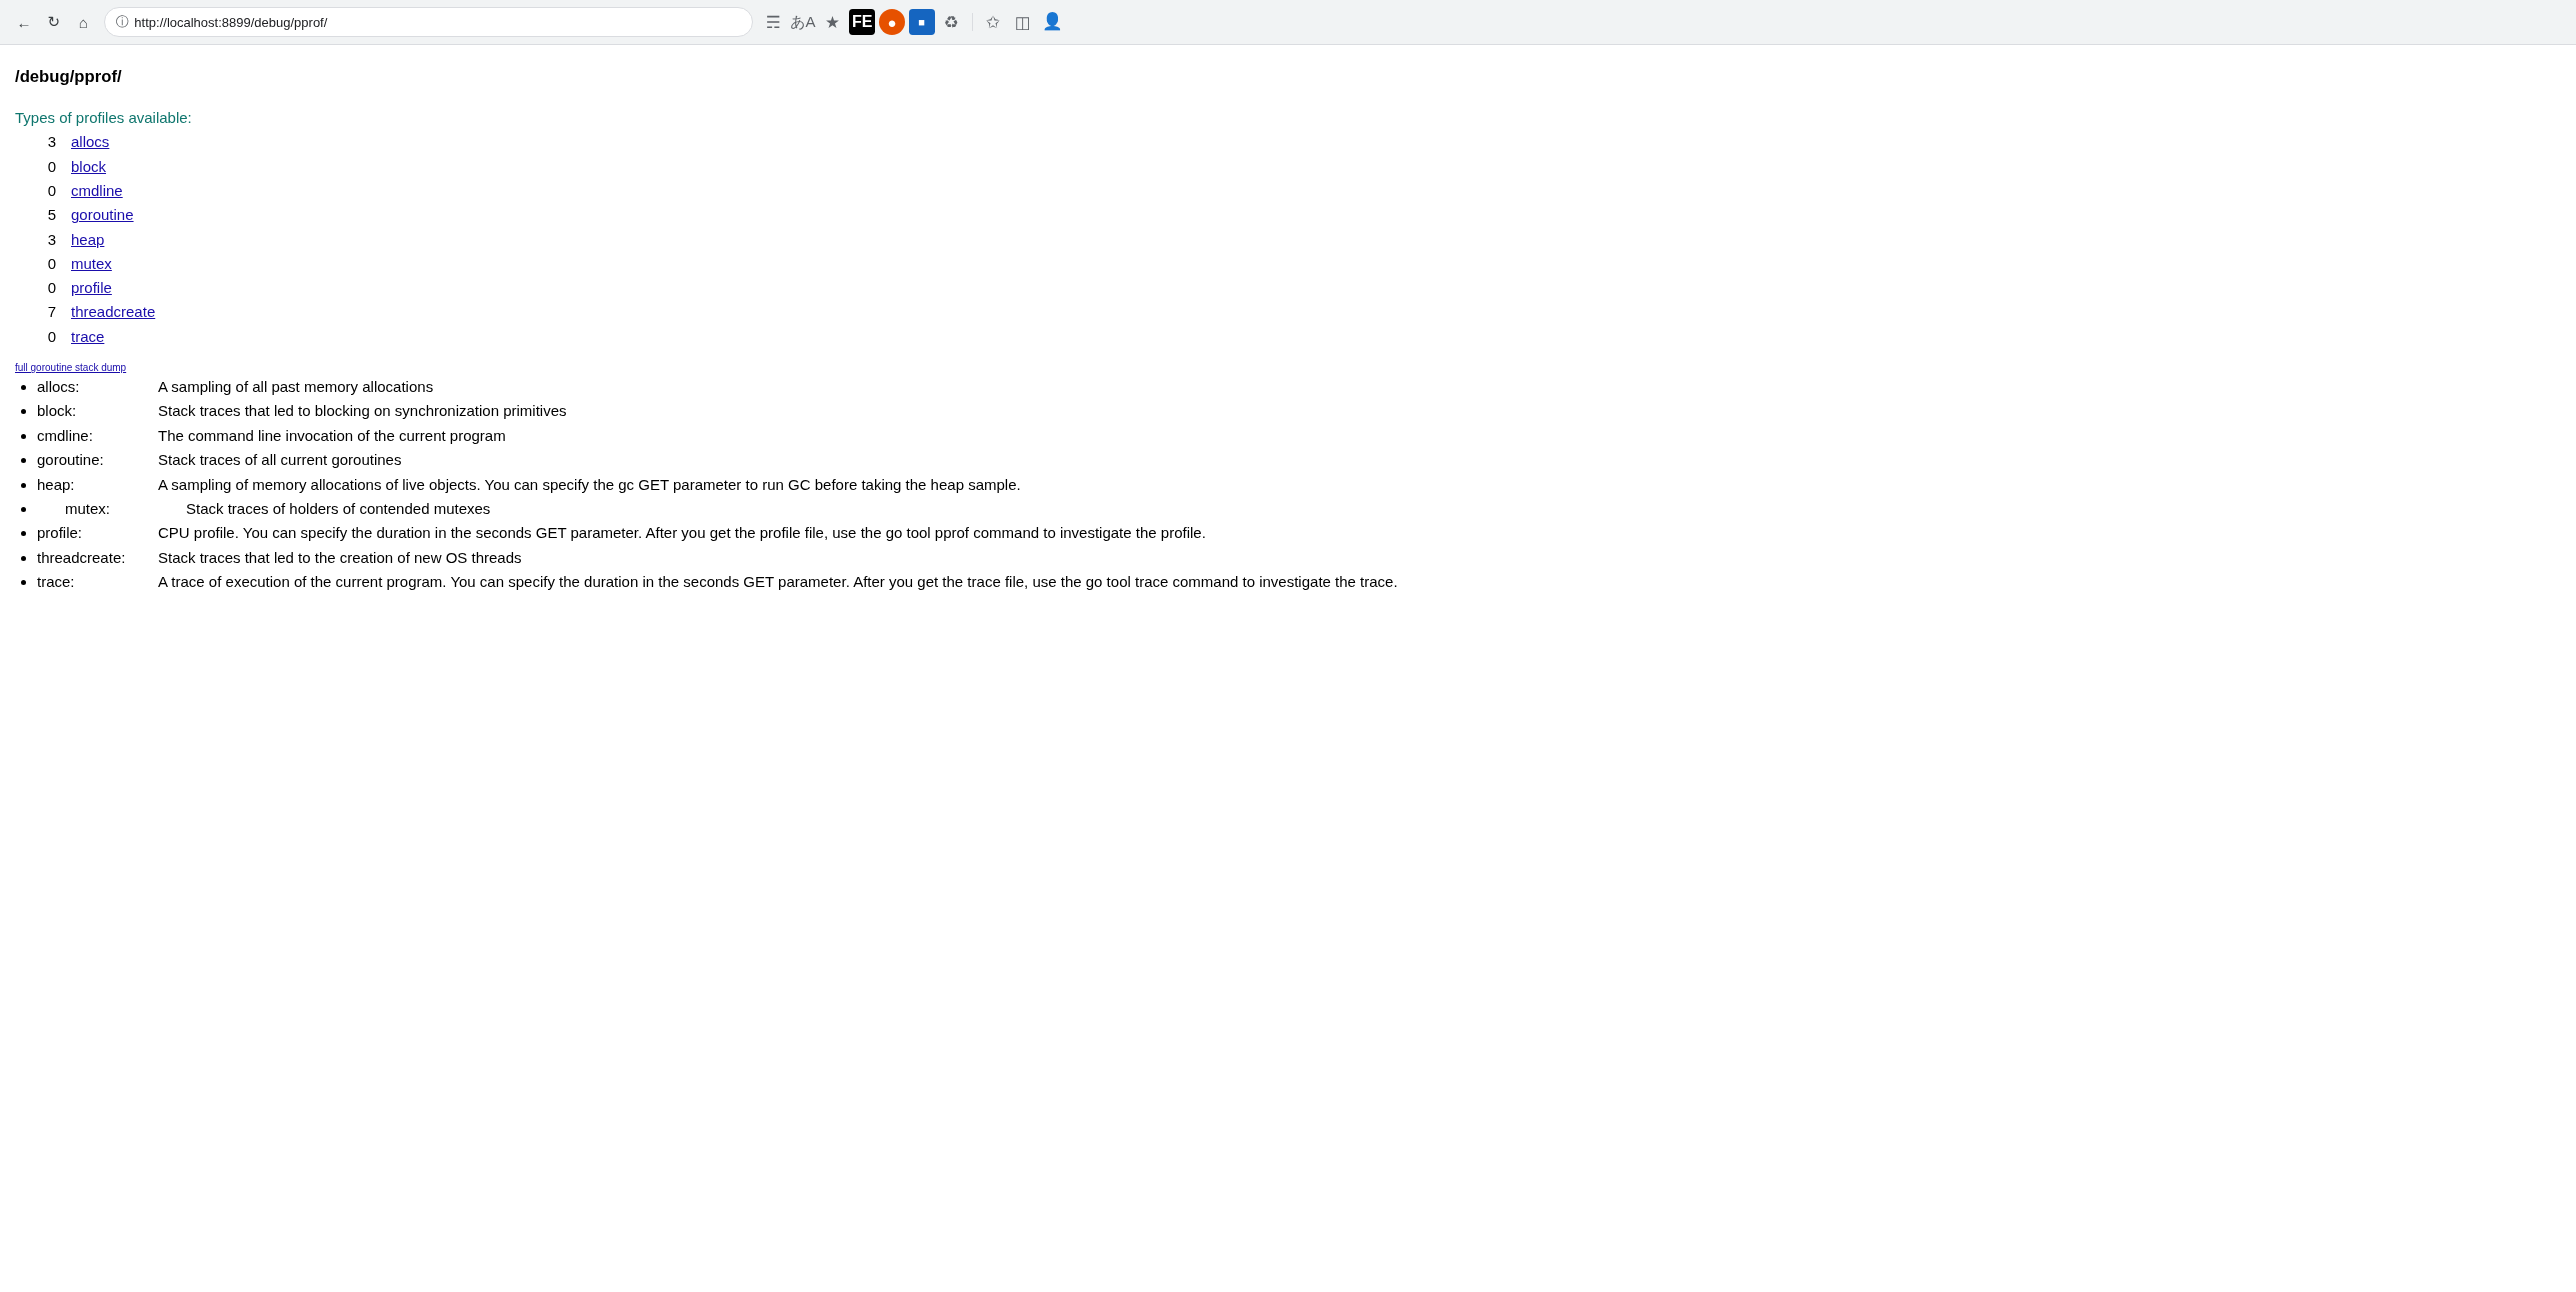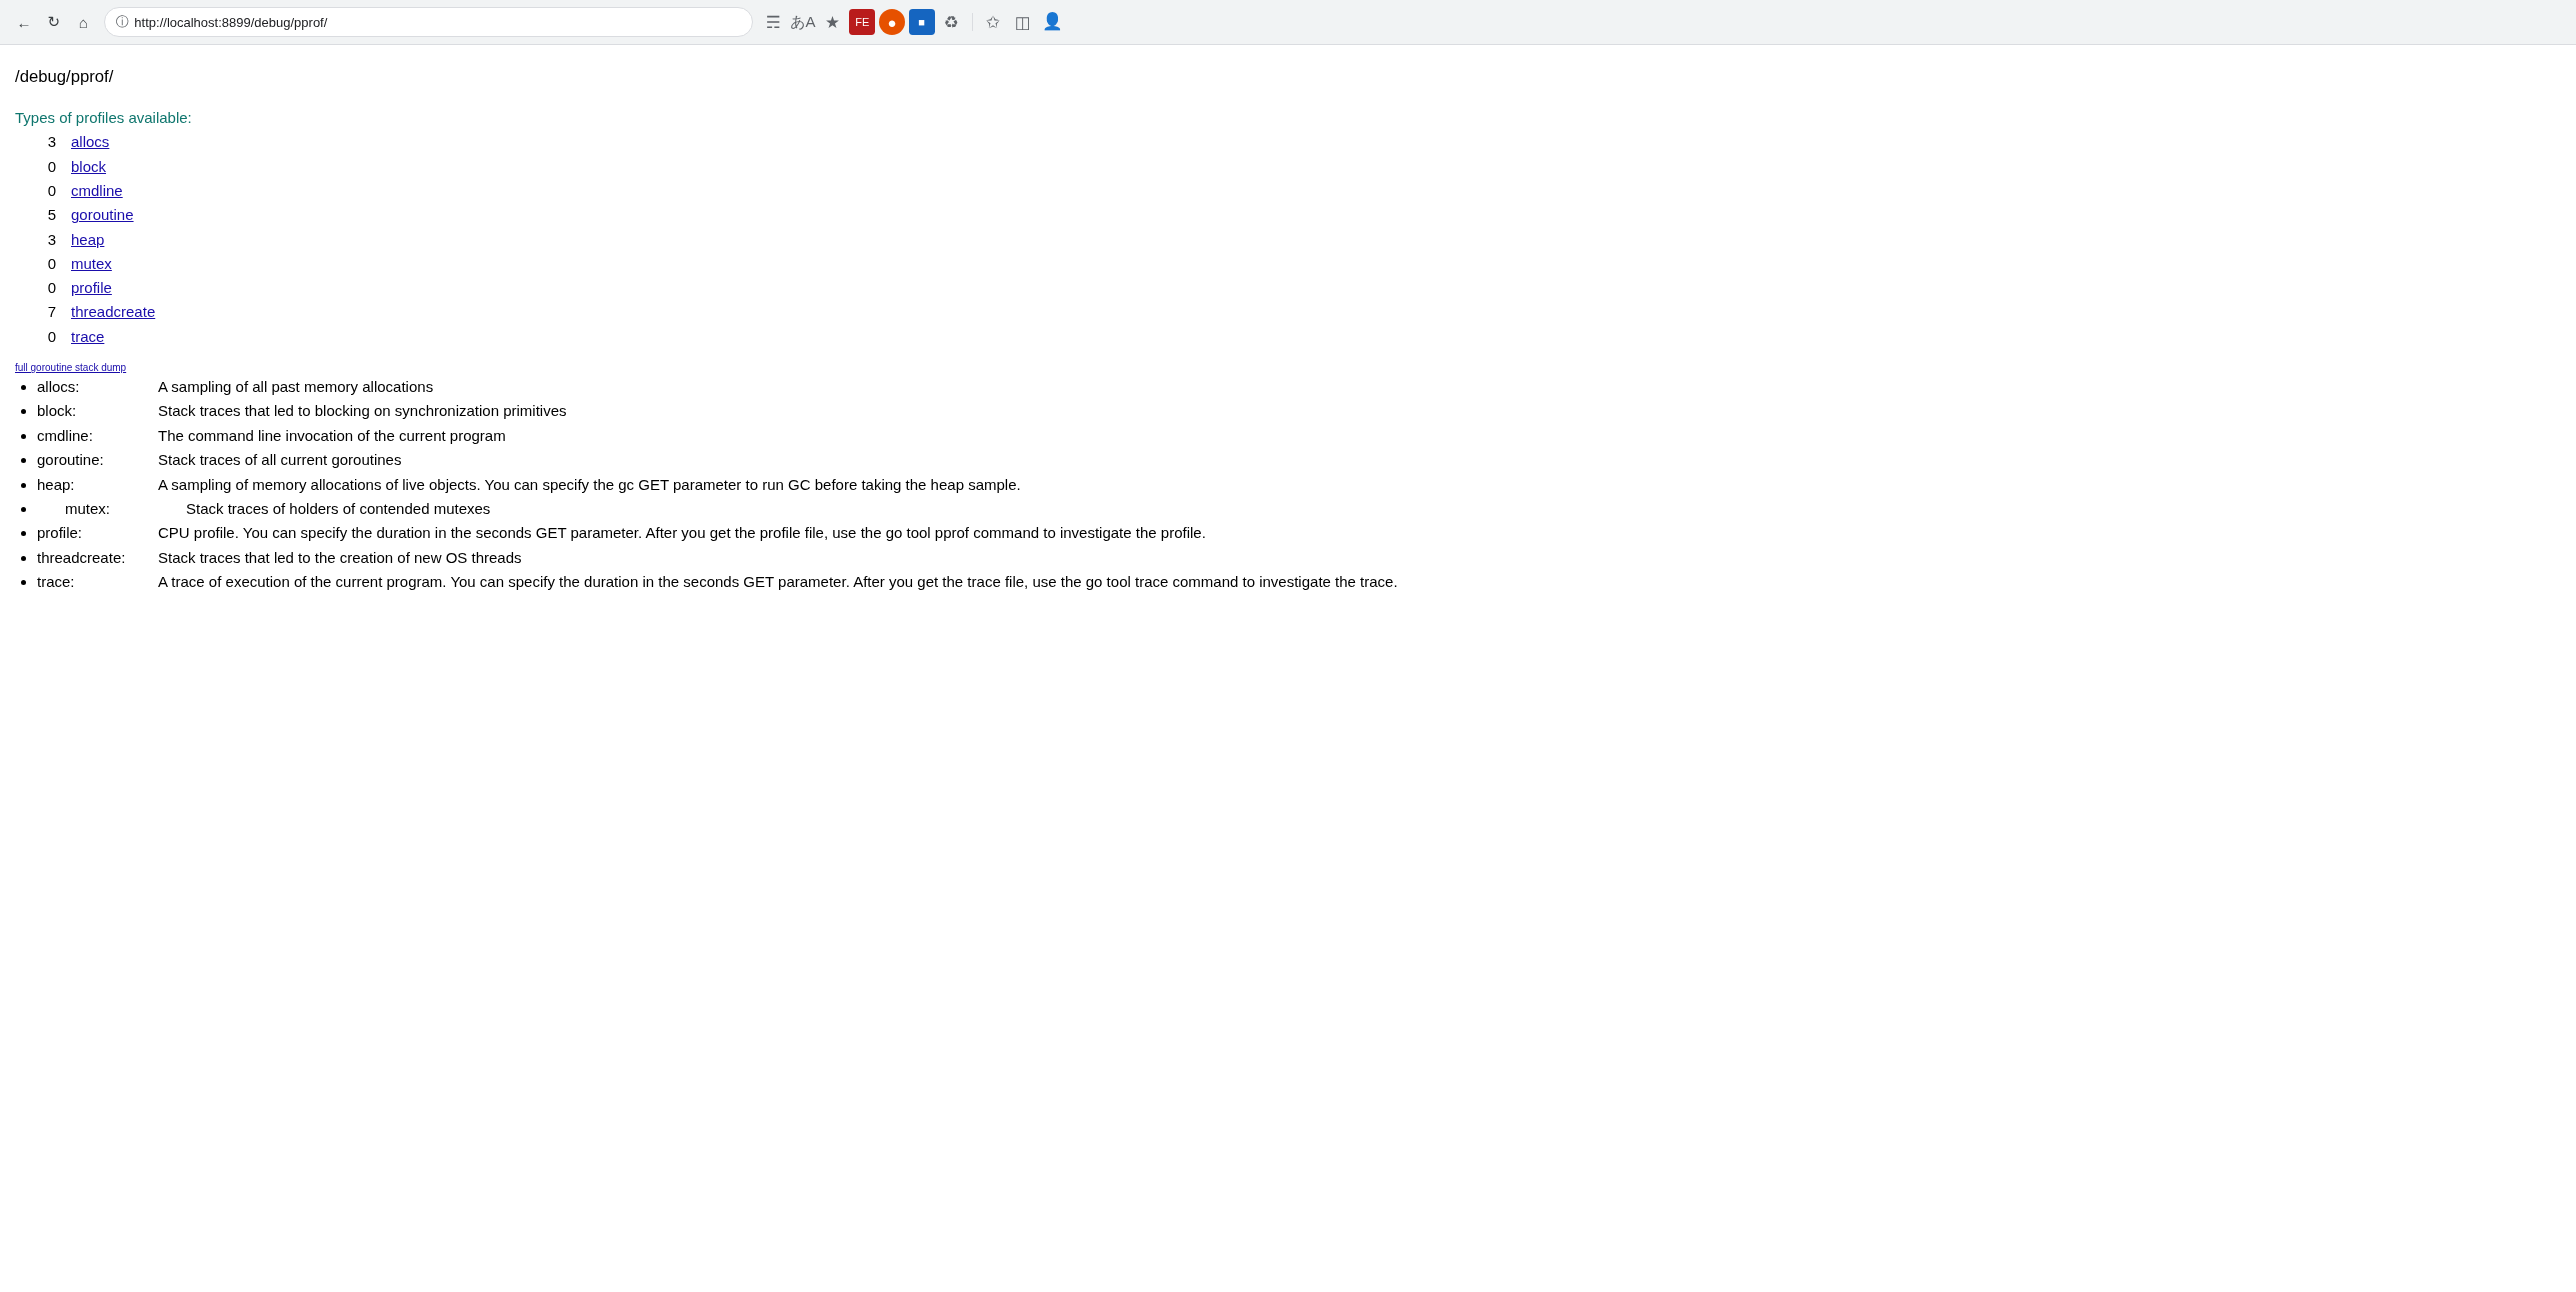--- a/index.html
+++ b/index.html
@@ -78,24 +78,24 @@
       height: 26px;
       display: flex;
       align-items: center;
       justify-content: center;
       border-radius: 3.7px;
       cursor: pointer;
       font-size: 15px;
     }
 
     .ext-icon-red {
-      background: #b91c1c;
+      background: #000000;
       color: white;
-      font-size: 11px;
-      font-weight: normal;
+      font-size: 16px;
+      font-weight: bold;
       border-radius: 3.7px;
     }
 
     .ext-icon-orange {
       background: #e65100;
       color: white;
       font-size: 15px;
       border-radius: 50%;
     }
 
@@ -117,21 +117,21 @@
     
     .page-content {
       padding: 18.5px 15px;
       font-family: Arial, sans-serif;
       font-size: 15px;
       line-height: 1.5;
     }
 
     .page-title {
       font-size: 16.7px;
-      font-weight: normal;
+      font-weight: bold;
       margin-bottom: 18.5px;
       color: #000;
     }
 
     .section-title {
       font-size: 15px;
       font-weight: normal;
       margin-bottom: 1px;
       color: #0f766e;
     }

